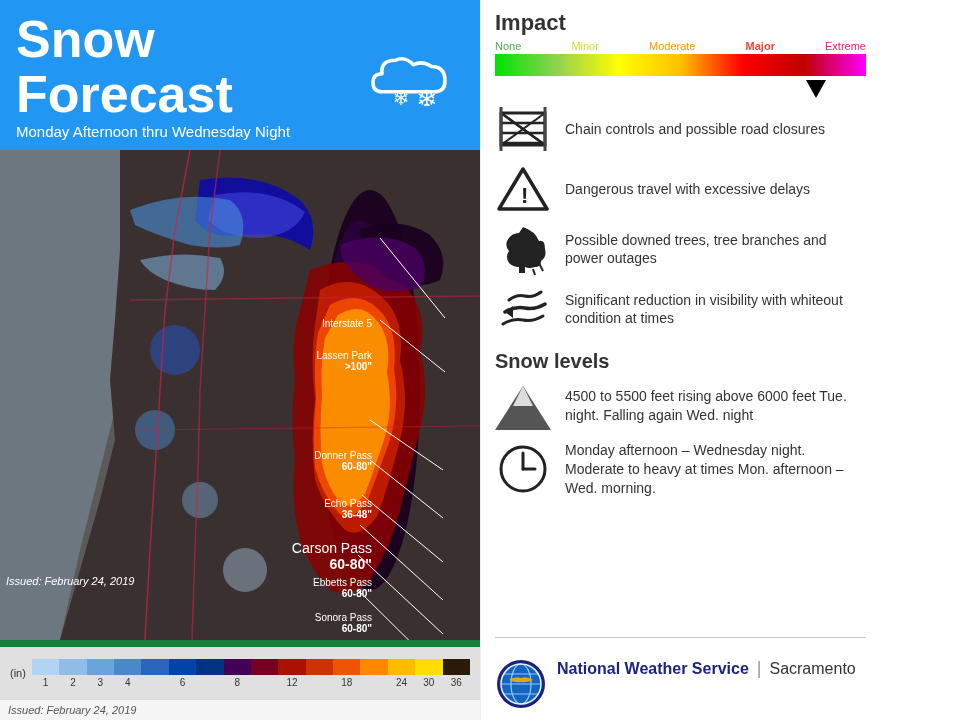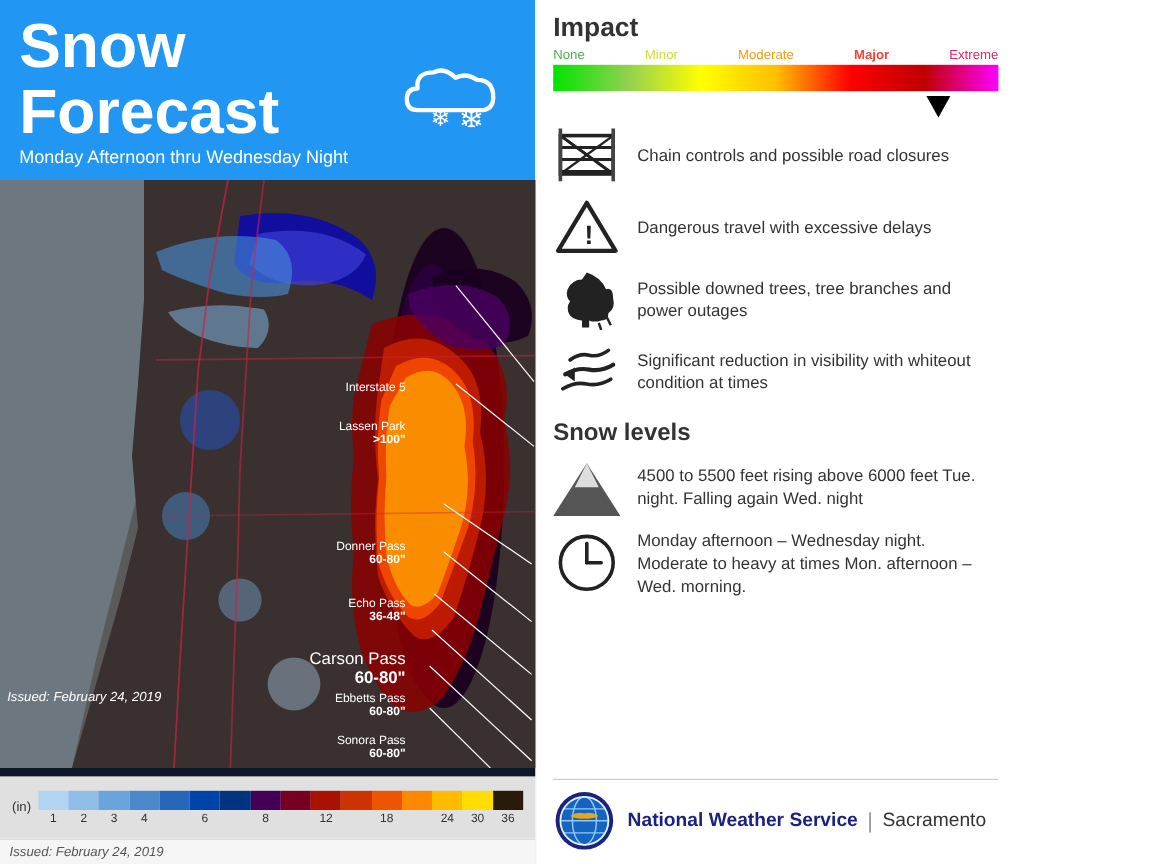--- a/index.html
+++ b/index.html
@@ -7,21 +7,21 @@
       width: 960px;
       height: 720px;
       font-family: Arial, sans-serif;
       background: #fff;
       display: flex;
       overflow: hidden;
     }
 
     
     .left-panel {
-      width: 446px;
+      width: 480px;
       height: 720px;
       display: flex;
       flex-direction: column;
       background: #fff;
     }
 
     .header {
       background: #2196F3;
       padding: 12px 16px 10px 16px;
       color: white;
@@ -50,21 +50,21 @@
       margin-right: 10px;
     }
 
     .cloud-svg {
       width: 90px;
       height: 60px;
     }
 
     .map-container {
       flex: 1;
-      background: #0f172a;
+      background: #15803d;
       position: relative;
       overflow: hidden;
     }
 
     .issued-text {
       position: absolute;
       bottom: 60px;
       left: 6px;
       font-size: 11px;
       font-style: italic;
@@ -211,24 +211,24 @@
     }
 
     .timing-text {
       font-size: 14px;
       color: #333;
       line-height: 1.35;
     }
 
     .nws-footer {
       display: flex;
-      align-items: center;
+      align-items: flex-start;
       gap: 10px;
       border-top: 1px solid #ccc;
-      padding-top: 8px;
+      padding-top: 20px;
       margin-top: auto;
     }
 
     .nws-logo {
       width: 52px;
       height: 52px;
     }
 
     .nws-name {
       font-size: 16px;

